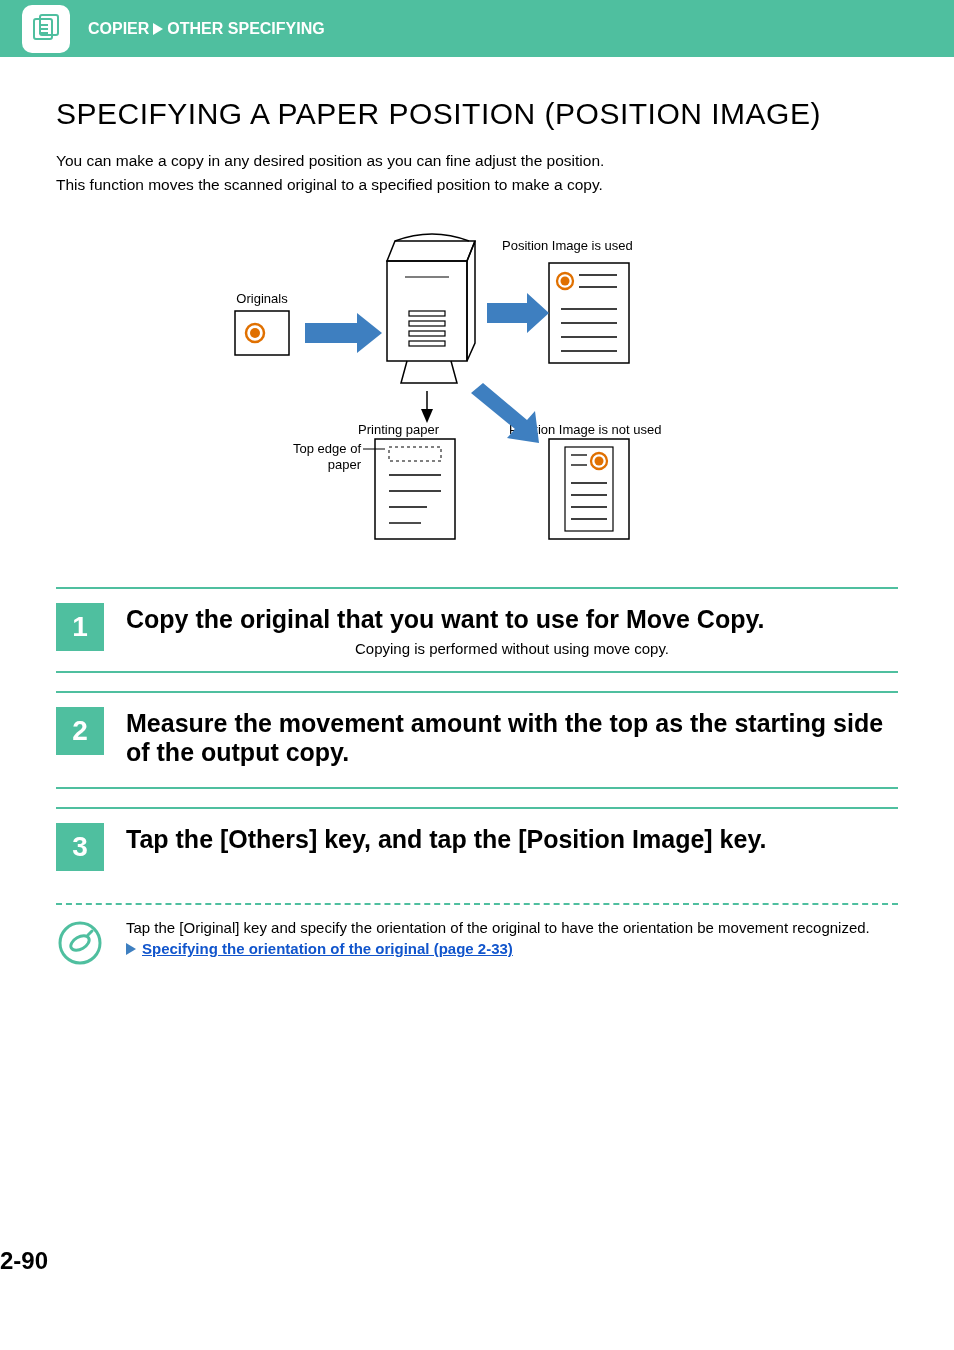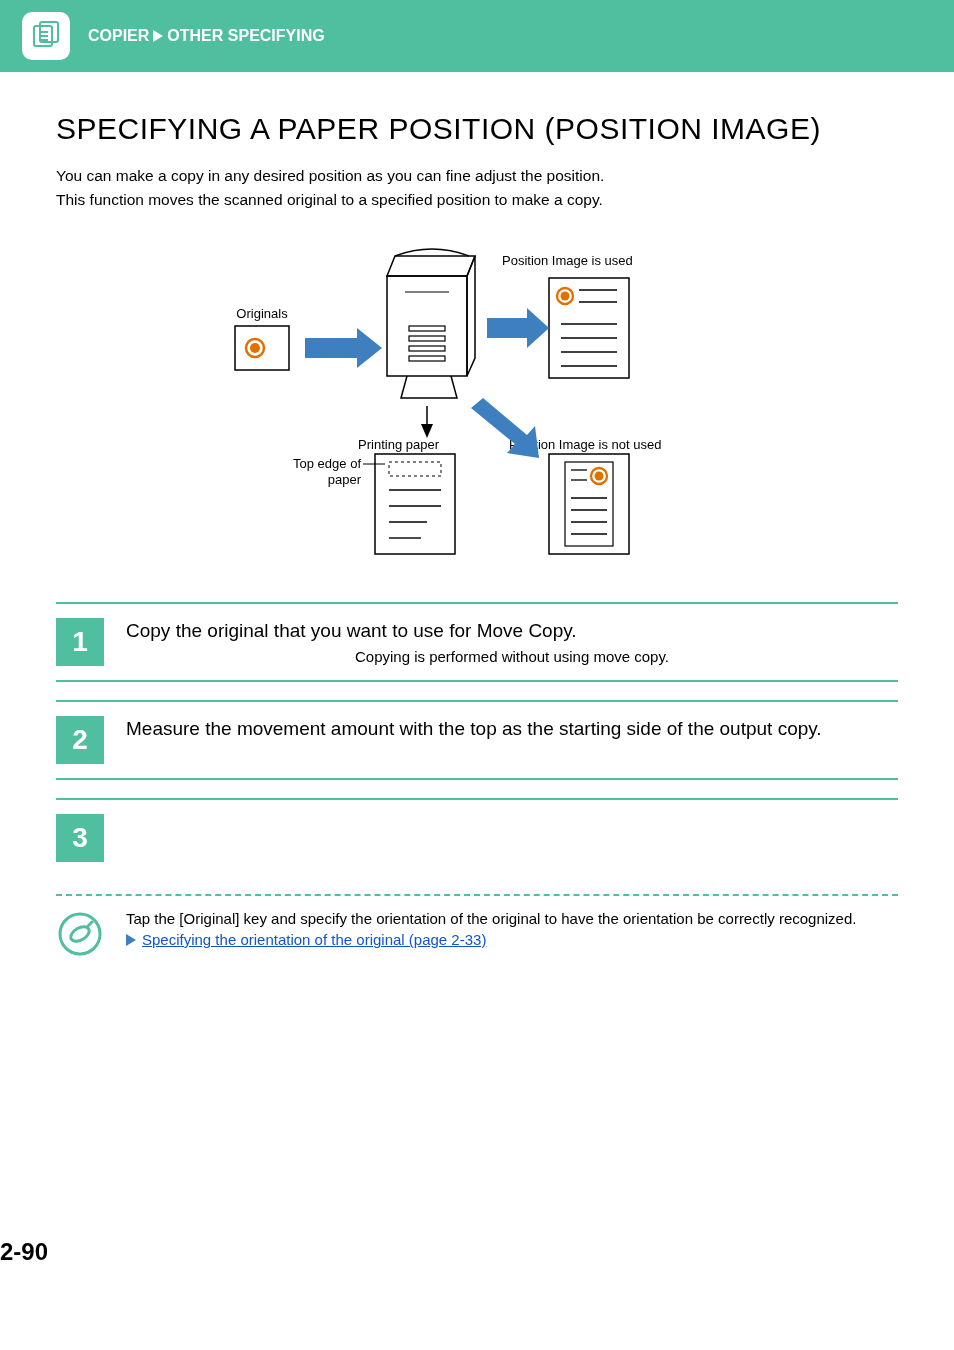--- a/index.html
+++ b/index.html
@@ -5,21 +5,21 @@
   * { box-sizing: border-box; margin: 0; padding: 0; }
   body {
     font-family: Arial, Helvetica, sans-serif;
     color: #000;
     background: #fff;
     width: 954px;
     margin: 0 auto;
   }
   .header-bar {
     background: #4fbf9f;
-    height: 72px;
+    height: 57px;
     display: flex;
     align-items: center;
     padding-left: 22px;
     gap: 18px;
   }
   .header-icon-box {
     width: 48px;
     height: 48px;
     background: #fff;
     border-radius: 10px;
@@ -71,42 +71,42 @@
     height: 48px;
     background: #4fbf9f;
     color: #fff;
     font-size: 28px;
     font-weight: bold;
     display: flex;
     align-items: center;
     justify-content: center;
   }
   .step-body { flex: 1; padding-top: 2px; }
-  .step-title { font-size: 19px; font-weight: normal; margin-bottom: 6px; }
+  .step-title { font-size: 25px; font-weight: bold; margin-bottom: 6px; }
   .step-desc { font-size: 15px; text-align: center; }
   .note-sep {
     border: none;
     border-top: 2px dashed #4fbf9f;
     margin: 18px 0 14px 0;
   }
   .note-row {
     display: flex;
     align-items: flex-start;
     gap: 22px;
     padding: 0 0 30px 0;
   }
   .note-icon {
     width: 48px;
     height: 48px;
     display: flex;
     align-items: center;
     justify-content: center;
   }
   .note-body { flex: 1; font-size: 15px; }
-  .note-body .link-row { margin-top: 4px; display: flex; align-items: center; gap: 6px; }
+  .note-body .link-row { margin-top: 4px; display: flex; align-items: center; gap: 6px; font-weight: bold; }
   .note-body a { color: #1155cc; text-decoration: underline; }
   .page-num {
     font-weight: bold;
     font-size: 24px;
     margin-top: 250px;
     padding-bottom: 30px;
   }
   .dlabel { font-size: 13px; fill: #000; }
   .link-arrow svg { display: block; }
 </style>
@@ -228,34 +228,37 @@
 
   <div class="step-block">
     <div class="step-num">2</div>
     <div class="step-body">
       <div class="step-title">Measure the movement amount with the top as the starting side of the output copy.</div>
     </div>
   </div>
 
   <div class="step-block" style="border-bottom:none;">
     <div class="step-num">3</div>
+    <div class="step-body">
+      <div class="step-title">Tap the [Others] key, and tap the [Position Image] key.</div>
+    </div>
   </div>
 
   <hr class="note-sep">
 
   <div class="note-row">
     <div class="note-icon">
       <svg width="44" height="44" viewBox="0 0 44 44">
         <circle cx="22" cy="22" r="20" fill="none" stroke="#4fbf9f" stroke-width="3"></circle>
         <ellipse cx="22" cy="22" rx="10" ry="6" transform="rotate(-30 22 22)" fill="none" stroke="#4fbf9f" stroke-width="3"></ellipse>
         <line x1="30" y1="14" x2="34" y2="10" stroke="#4fbf9f" stroke-width="3" stroke-linecap="round"></line>
       </svg>
     </div>
     <div class="note-body">
-      <div>Tap the [Original] key and specify the orientation of the original to have the orientation be correctly recognized.</div>
+      <div>Tap the [Original] key and specify the orientation of the original to have the orientation be movement recognized.</div>
       <div class="link-row">
         <span class="link-arrow">
           <svg width="10" height="12" viewBox="0 0 10 12">
               <polygon points="0,0 10,6 0,12" fill="#3e7fc0"></polygon>
             </svg>
         </span>
         <a href="#">Specifying the orientation of the original (page 2-33)</a>
       </div>
     </div>
   </div>

